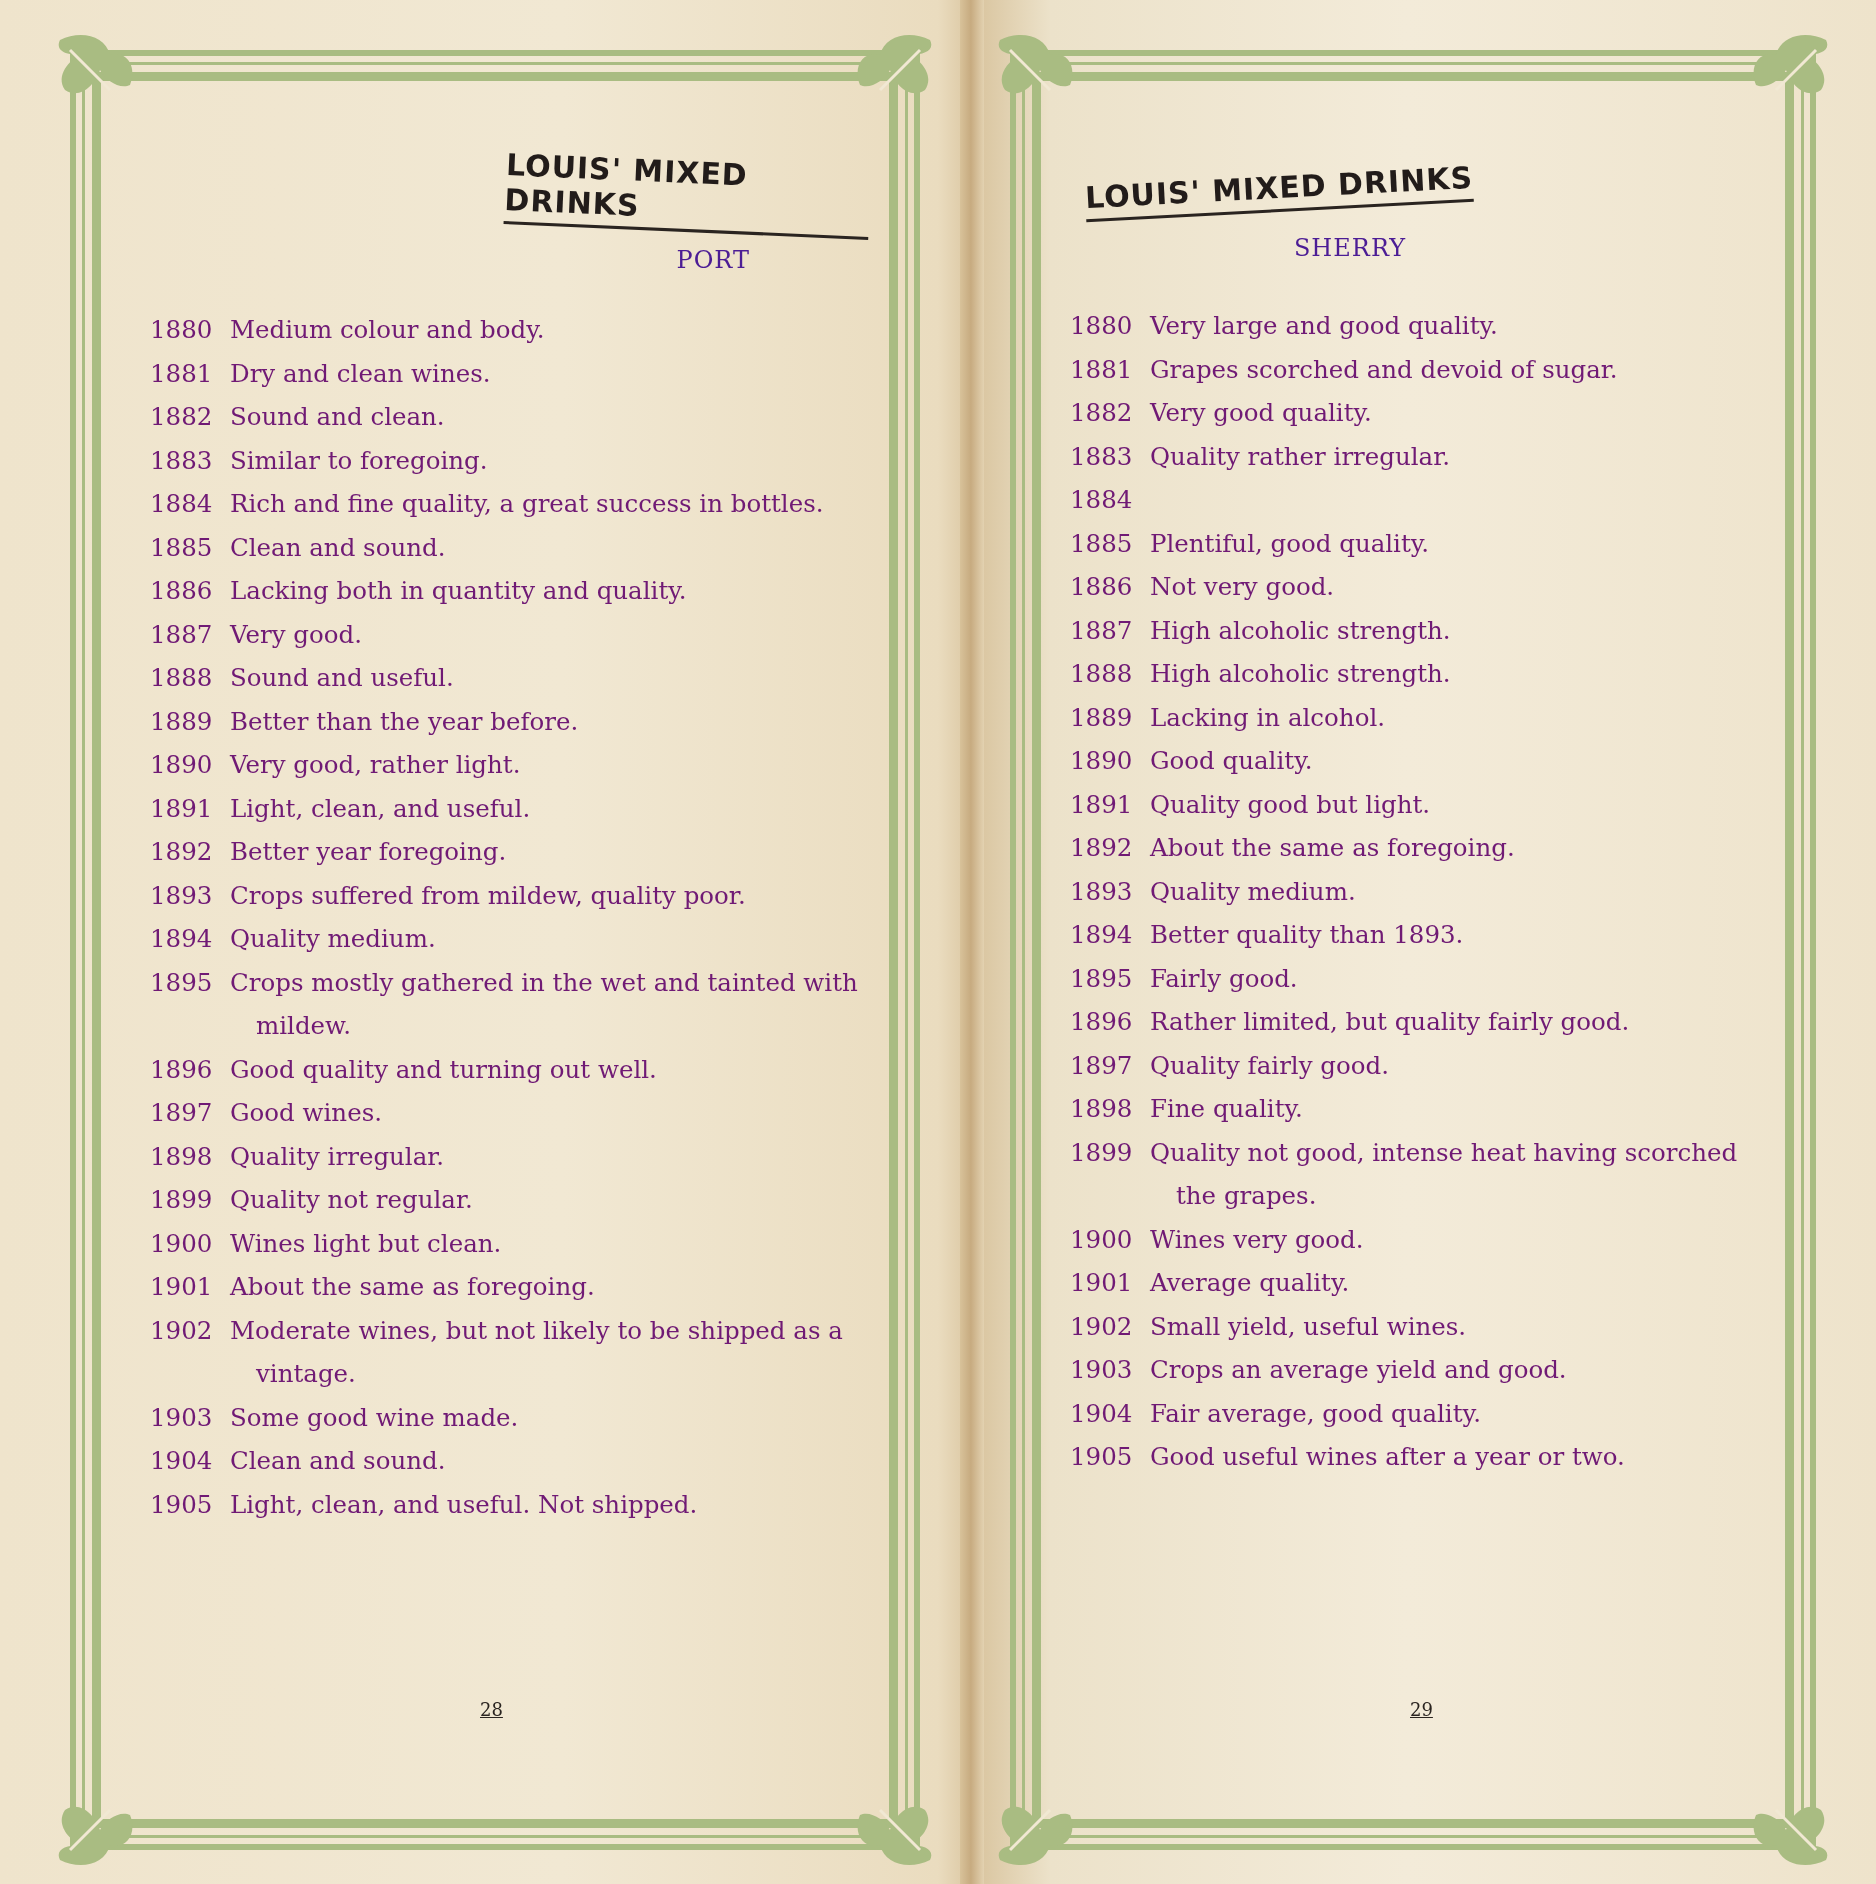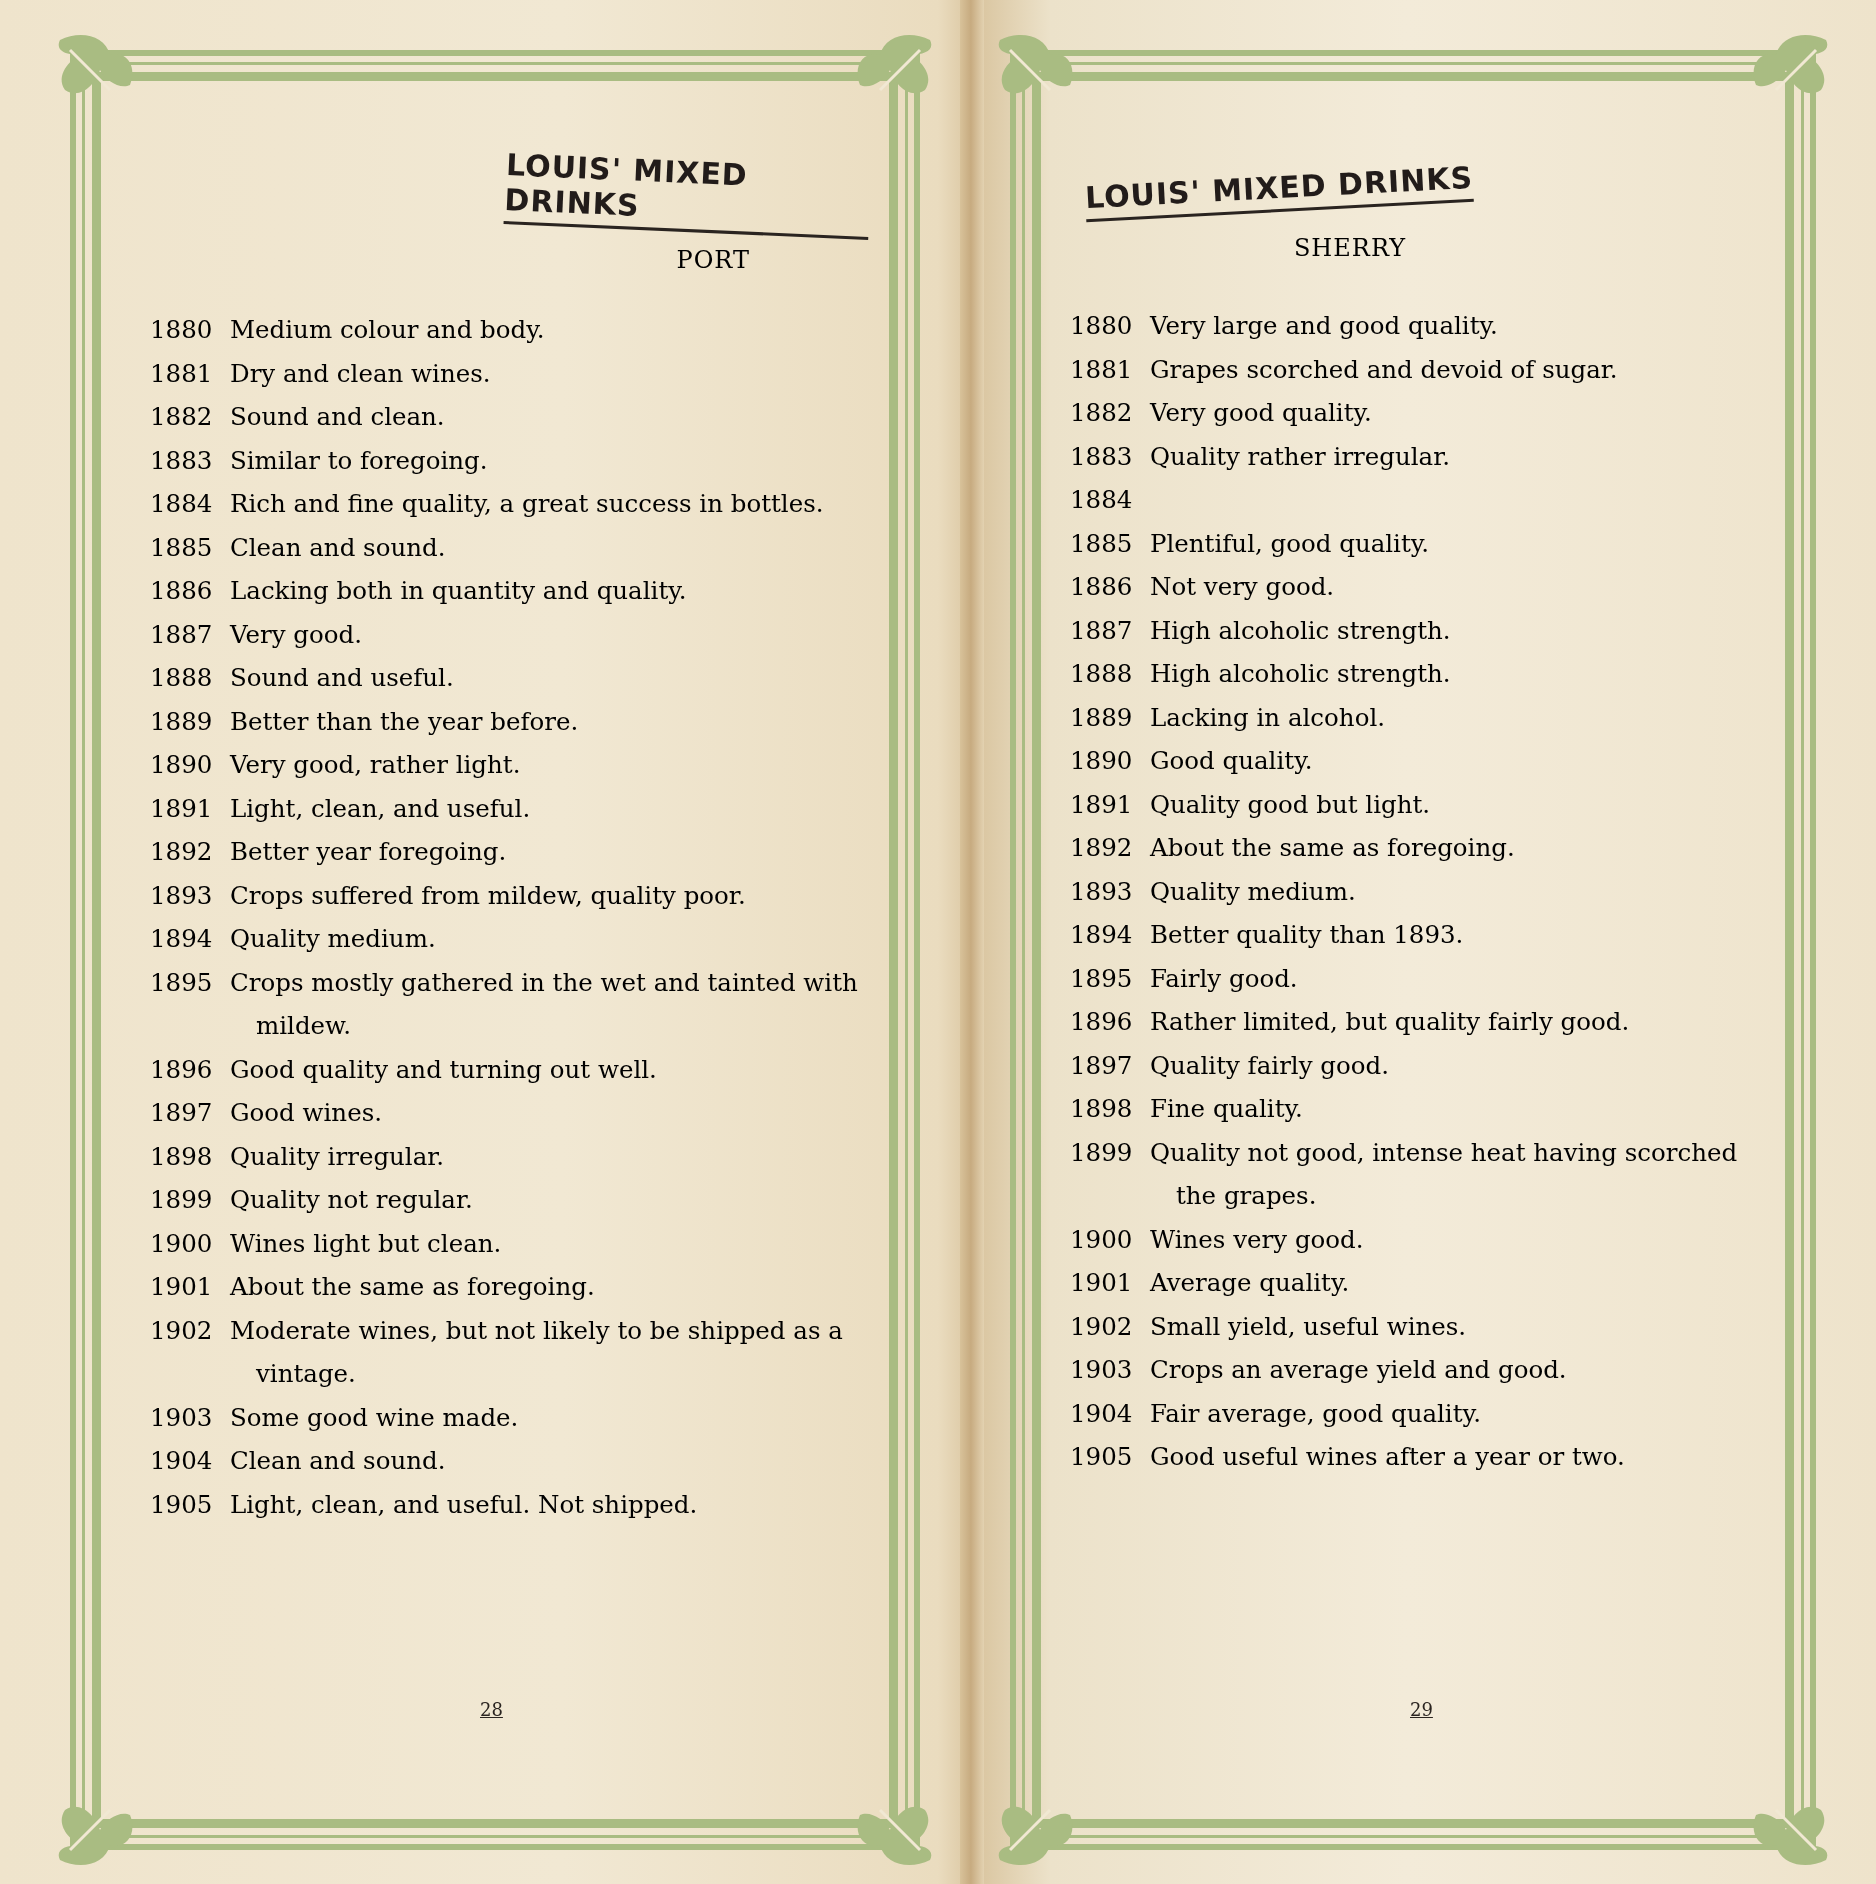--- a/index.html
+++ b/index.html
@@ -51,29 +51,29 @@
   .running-head {
     font-family: "DejaVu Sans", "Liberation Sans", sans-serif;
     font-weight: bold; font-size: 30px; letter-spacing: 1px;
     display: inline-block; padding-bottom: 4px;
     border-bottom: 3px solid #2a2420; color: #221c1a;
   }
   .page.left .running-head { margin-left: 355px; margin-top: 45px; transform: rotate(2.5deg); }
   .page.right .running-head { margin-left: 15px; margin-top: 60px; transform: rotate(-3deg); }
 
   .section-title {
-    font-size: 24px; letter-spacing: 1px; text-align: center; margin-top: 20px; color: #000000;
+    font-size: 24px; letter-spacing: 1px; text-align: center; margin-top: 20px; color: #4c1d95;
   }
   .page.left .section-title { margin-left: 0; width: 600px; text-align: right; padding-right: 40px; margin-top: 14px;}
   .page.right .section-title { width: 560px; text-align: center; margin-top: 22px; }
 
   .entries { margin-top: 34px; list-style: none; padding: 0; }
   .page.right .entries { margin-top: 42px; }
   .entry {
-    display: flex; font-size: 24.5px; line-height: 43.5px; color: #000000;
+    display: flex; font-size: 24.5px; line-height: 43.5px; color: #701a75;
   }
   .entry .year { width: 80px; flex: none; font-variant-numeric: oldstyle-nums; }
   .entry .text { flex: 1; }
   .entry .cont { display: block; padding-left: 26px; }
 
   .page-number {
     position: absolute; bottom: 150px; font-size: 18px; color: #2a2420; text-decoration: underline;
   }
   .page.left .page-number { left: 430px; }
   .page.right .page-number { left: 420px; }

